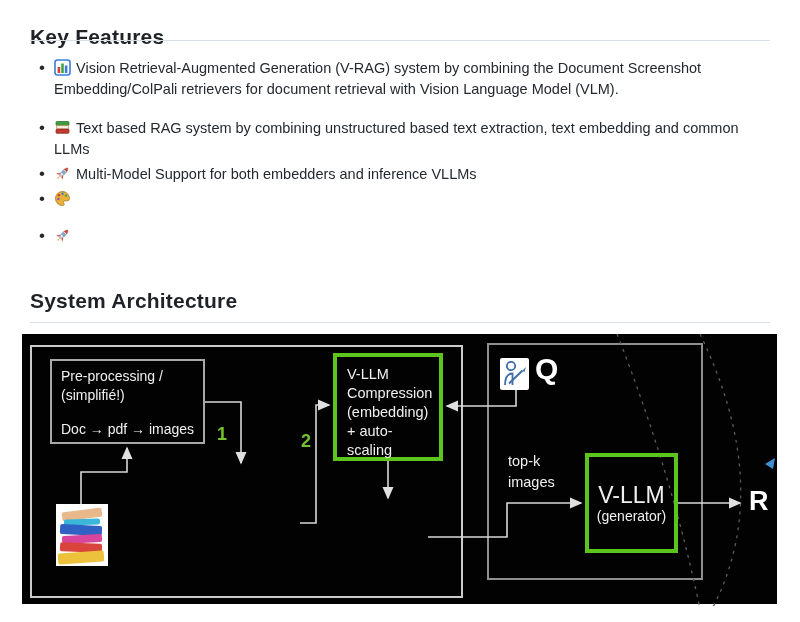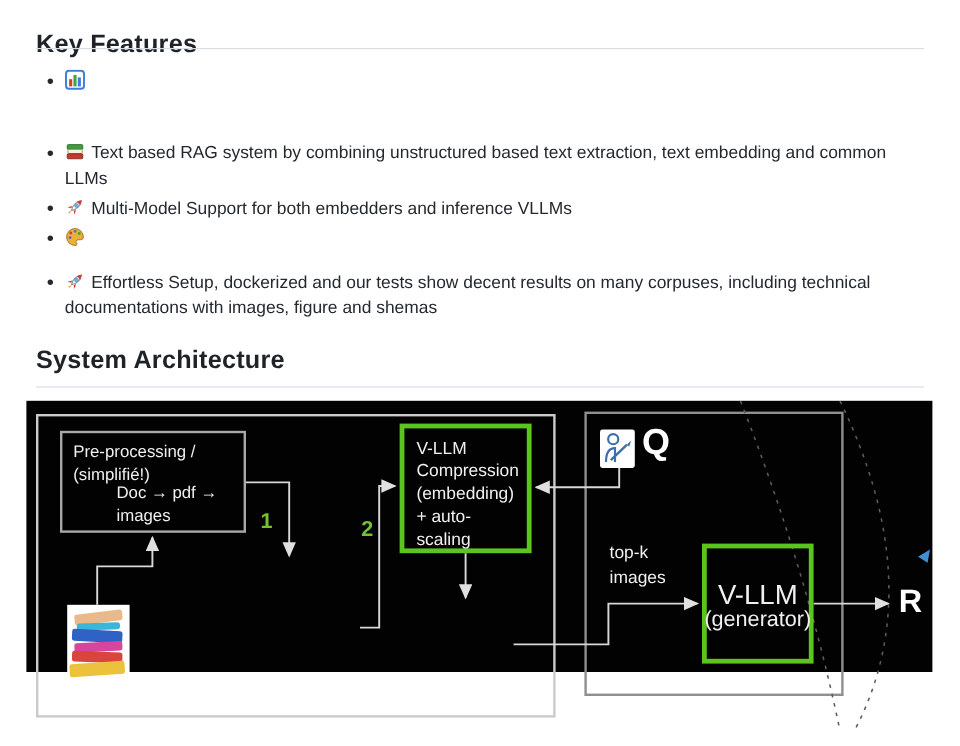--- a/index.html
+++ b/index.html
@@ -6,21 +6,21 @@
   body{width:800px;height:622px;position:relative;overflow:hidden;
        font-family:"Liberation Sans", sans-serif;color:#24292f;}
   .abs{position:absolute;}
   h2.gh-heading{margin:0;font-size:21px;font-weight:700;color:#1f2328;letter-spacing:.2px;}
   .divider{position:absolute;left:30px;width:740px;height:1px;background:#d8dee4;}
   
   .feature{position:absolute;left:54px;width:722px;font-size:14.5px;line-height:21px;color:#24292f;}
   .feature::before{content:"•";position:absolute;left:-15px;top:-1px;font-size:17px;color:#24292f;}
   .emoji{display:inline-block;width:17px;height:17px;vertical-align:-3px;margin-right:5px;}
   
-  .diagram{position:absolute;left:22px;top:334px;width:755px;height:226px;background:#020202;}
+  .diagram{position:absolute;left:22px;top:334px;width:755px;height:270px;background:#020202;}
   .dbox{position:absolute;box-sizing:border-box;color:#f0f0f0;font-size:14.5px;line-height:19px;}
   .dbox span{display:block;}
   .container-frame{position:absolute;box-sizing:border-box;background:transparent;}
   .green-border{border:4px solid #5bc41d;}
   .orange-border{border:4px solid #e0921e;}
   .step-num{position:absolute;color:#74c32c;font-size:18px;font-weight:600;}
   .big-letter{position:absolute;color:#ffffff;font-weight:600;}
   .qicon{position:absolute;background:#ffffff;border-radius:2px;}
   .bookbar{position:absolute;border-radius:2px;}
   svg.overlay{position:absolute;left:0;top:0;pointer-events:none;}
@@ -32,21 +32,21 @@
 <div class="divider" style="top:40px;"></div>
 
 <div>
 
   <div class="feature" style="top:58px;">
     <span class="emoji"><svg width="17" height="17" viewBox="0 0 17 17">
           <rect x="1" y="1" width="15" height="15" rx="2.5" fill="#ffffff" stroke="#3b7dd8" stroke-width="1.6"></rect>
           <rect x="3.6" y="8" width="2.6" height="6" fill="#d23f31"></rect>
           <rect x="7.2" y="4.5" width="2.6" height="9.5" fill="#3da544"></rect>
           <rect x="10.8" y="6.5" width="2.6" height="7.5" fill="#3b7dd8"></rect>
-        </svg></span>
+        </svg></span><span>Vision Retrieval-Augmented Generation (V-RAG) system by combining the Document Screenshot Embedding/ColPali retrievers for document retrieval with Vision Language Model (VLM).</span>
   </div>
 
   <div class="feature" style="top:118px;">
     <span class="emoji"><svg width="17" height="17" viewBox="0 0 17 17">
           <rect x="2" y="2.5" width="13" height="4" rx="1" fill="#3f9b3f" stroke="#2a6b2a" stroke-width="0.7"></rect>
           <rect x="2.6" y="6.5" width="12" height="3.6" rx="0.8" fill="#f3efe2" stroke="#b8893a" stroke-width="0.7"></rect>
           <rect x="2" y="10.1" width="13" height="4.2" rx="1" fill="#c43a2f" stroke="#7c241d" stroke-width="0.7"></rect>
         </svg></span><span>Text based RAG system by combining unstructured based text extraction, text embedding and common LLMs</span>
   </div>
 
@@ -76,21 +76,21 @@
   <div class="feature" style="top:226px;">
     <span class="emoji"><svg width="17" height="17" viewBox="0 0 17 17">
           <g transform="rotate(45 8.5 8.5)">
             <path d="M8.5,0.8 C11,3.8 11.2,8.6 8.5,12.6 C5.8,8.6 6,3.8 8.5,0.8 Z" fill="#eef2f5" stroke="#8a8f94" stroke-width="0.8"></path>
             <path d="M8.5,0.8 C9.5,2 10.2,3.2 10.5,4.4 L6.5,4.4 C6.8,3.2 7.5,2 8.5,0.8 Z" fill="#d23f31"></path>
             <circle cx="8.5" cy="6.8" r="1.5" fill="#7fb3e8" stroke="#4a78ad" stroke-width="0.5"></circle>
             <path d="M6.4,9.4 L4.2,13.2 L7,11.6 Z" fill="#d23f31"></path>
             <path d="M10.6,9.4 L12.8,13.2 L10,11.6 Z" fill="#d23f31"></path>
             <path d="M8.5,12.8 L9.6,16.2 L8.5,15 L7.4,16.2 Z" fill="#f0a13a"></path>
           </g>
-        </svg></span><span>Effortless Setup, dockerized and our tests show decent results on many corpuses, including technical documentations with images, figure and shemas</span>
+        </svg></span>
   </div>
 
 </div>
 
 <h2 class="gh-heading abs" style="left:30px;top:289px;">System Architecture</h2>
 <div class="divider" style="top:322px;"></div>
 
 <div class="diagram">
 
   <div class="container-frame" style="left:8px;top:11px;width:433px;height:253px;border:2px solid #cbcbcb;"></div>
@@ -114,39 +114,39 @@
       <path d="M 366,127 V 164" marker-end="url(#arw)"></path>
       <path d="M 406,203 H 485 V 169 H 559" marker-end="url(#arw)"></path>
       <path d="M 656,169 H 718" marker-end="url(#arw)"></path>
     </g>
     <polygon points="753,124 743,130 751,135" fill="#3f8fd2"></polygon>
   </svg>
 
   <div class="dbox" style="left:28px;top:25px;width:155px;height:85px;border:2px solid #a8a8a8;padding:6px 9px;font-size:14px;">
     <span>Pre-processing /</span>
     <span>(simplifié!)</span>
-    <span style="position:absolute;left:9px;bottom:3px;margin-left:36px;">Doc → pdf → images</span>
+    <span style="position:absolute;left:9px;bottom:3px;">Doc → pdf → images</span>
   </div>
 
   <div class="step-num" style="left:195px;top:90px;">1</div>
   <div class="step-num" style="left:279px;top:97px;">2</div>
 
 
   <div class="dbox green-border" style="left:311px;top:19px;width:110px;height:108px;padding:8px 0 0 10px;">
     <span>V-LLM</span>
     <span>Compression</span>
     <span>(embedding)</span>
     <span>+ auto-</span>
     <span>scaling</span>
   </div>
 
 
   <div class="dbox green-border" style="left:563px;top:119px;width:93px;height:100px;display:flex;flex-direction:column;align-items:center;justify-content:center;">
     <span style="font-size:23px;line-height:26px;">V-LLM</span>
-    <span style="font-size:18px;line-height:17px;text-align:right;">(generator)</span>
+    <span style="font-size:14px;line-height:17px;text-align:right;">(generator)</span>
   </div>
 
   <div class="qicon" style="left:478px;top:24px;width:29px;height:32px;">
     <svg width="29" height="32" viewBox="0 0 29 32">
       <circle cx="11" cy="8" r="4.2" fill="none" stroke="#3d6fa8" stroke-width="1.8"></circle>
       <path d="M5,27 Q5,15.5 12.5,15.5 L12.5,27" fill="none" stroke="#3d6fa8" stroke-width="1.8"></path>
       <line x1="9" y1="25.5" x2="22.5" y2="12.5" stroke="#3d6fa8" stroke-width="2"></line>
       <path d="M22.5,12.5 l3.5,-3.5 -1.7,5.2 z" fill="#3d6fa8"></path>
     </svg>
   </div>

